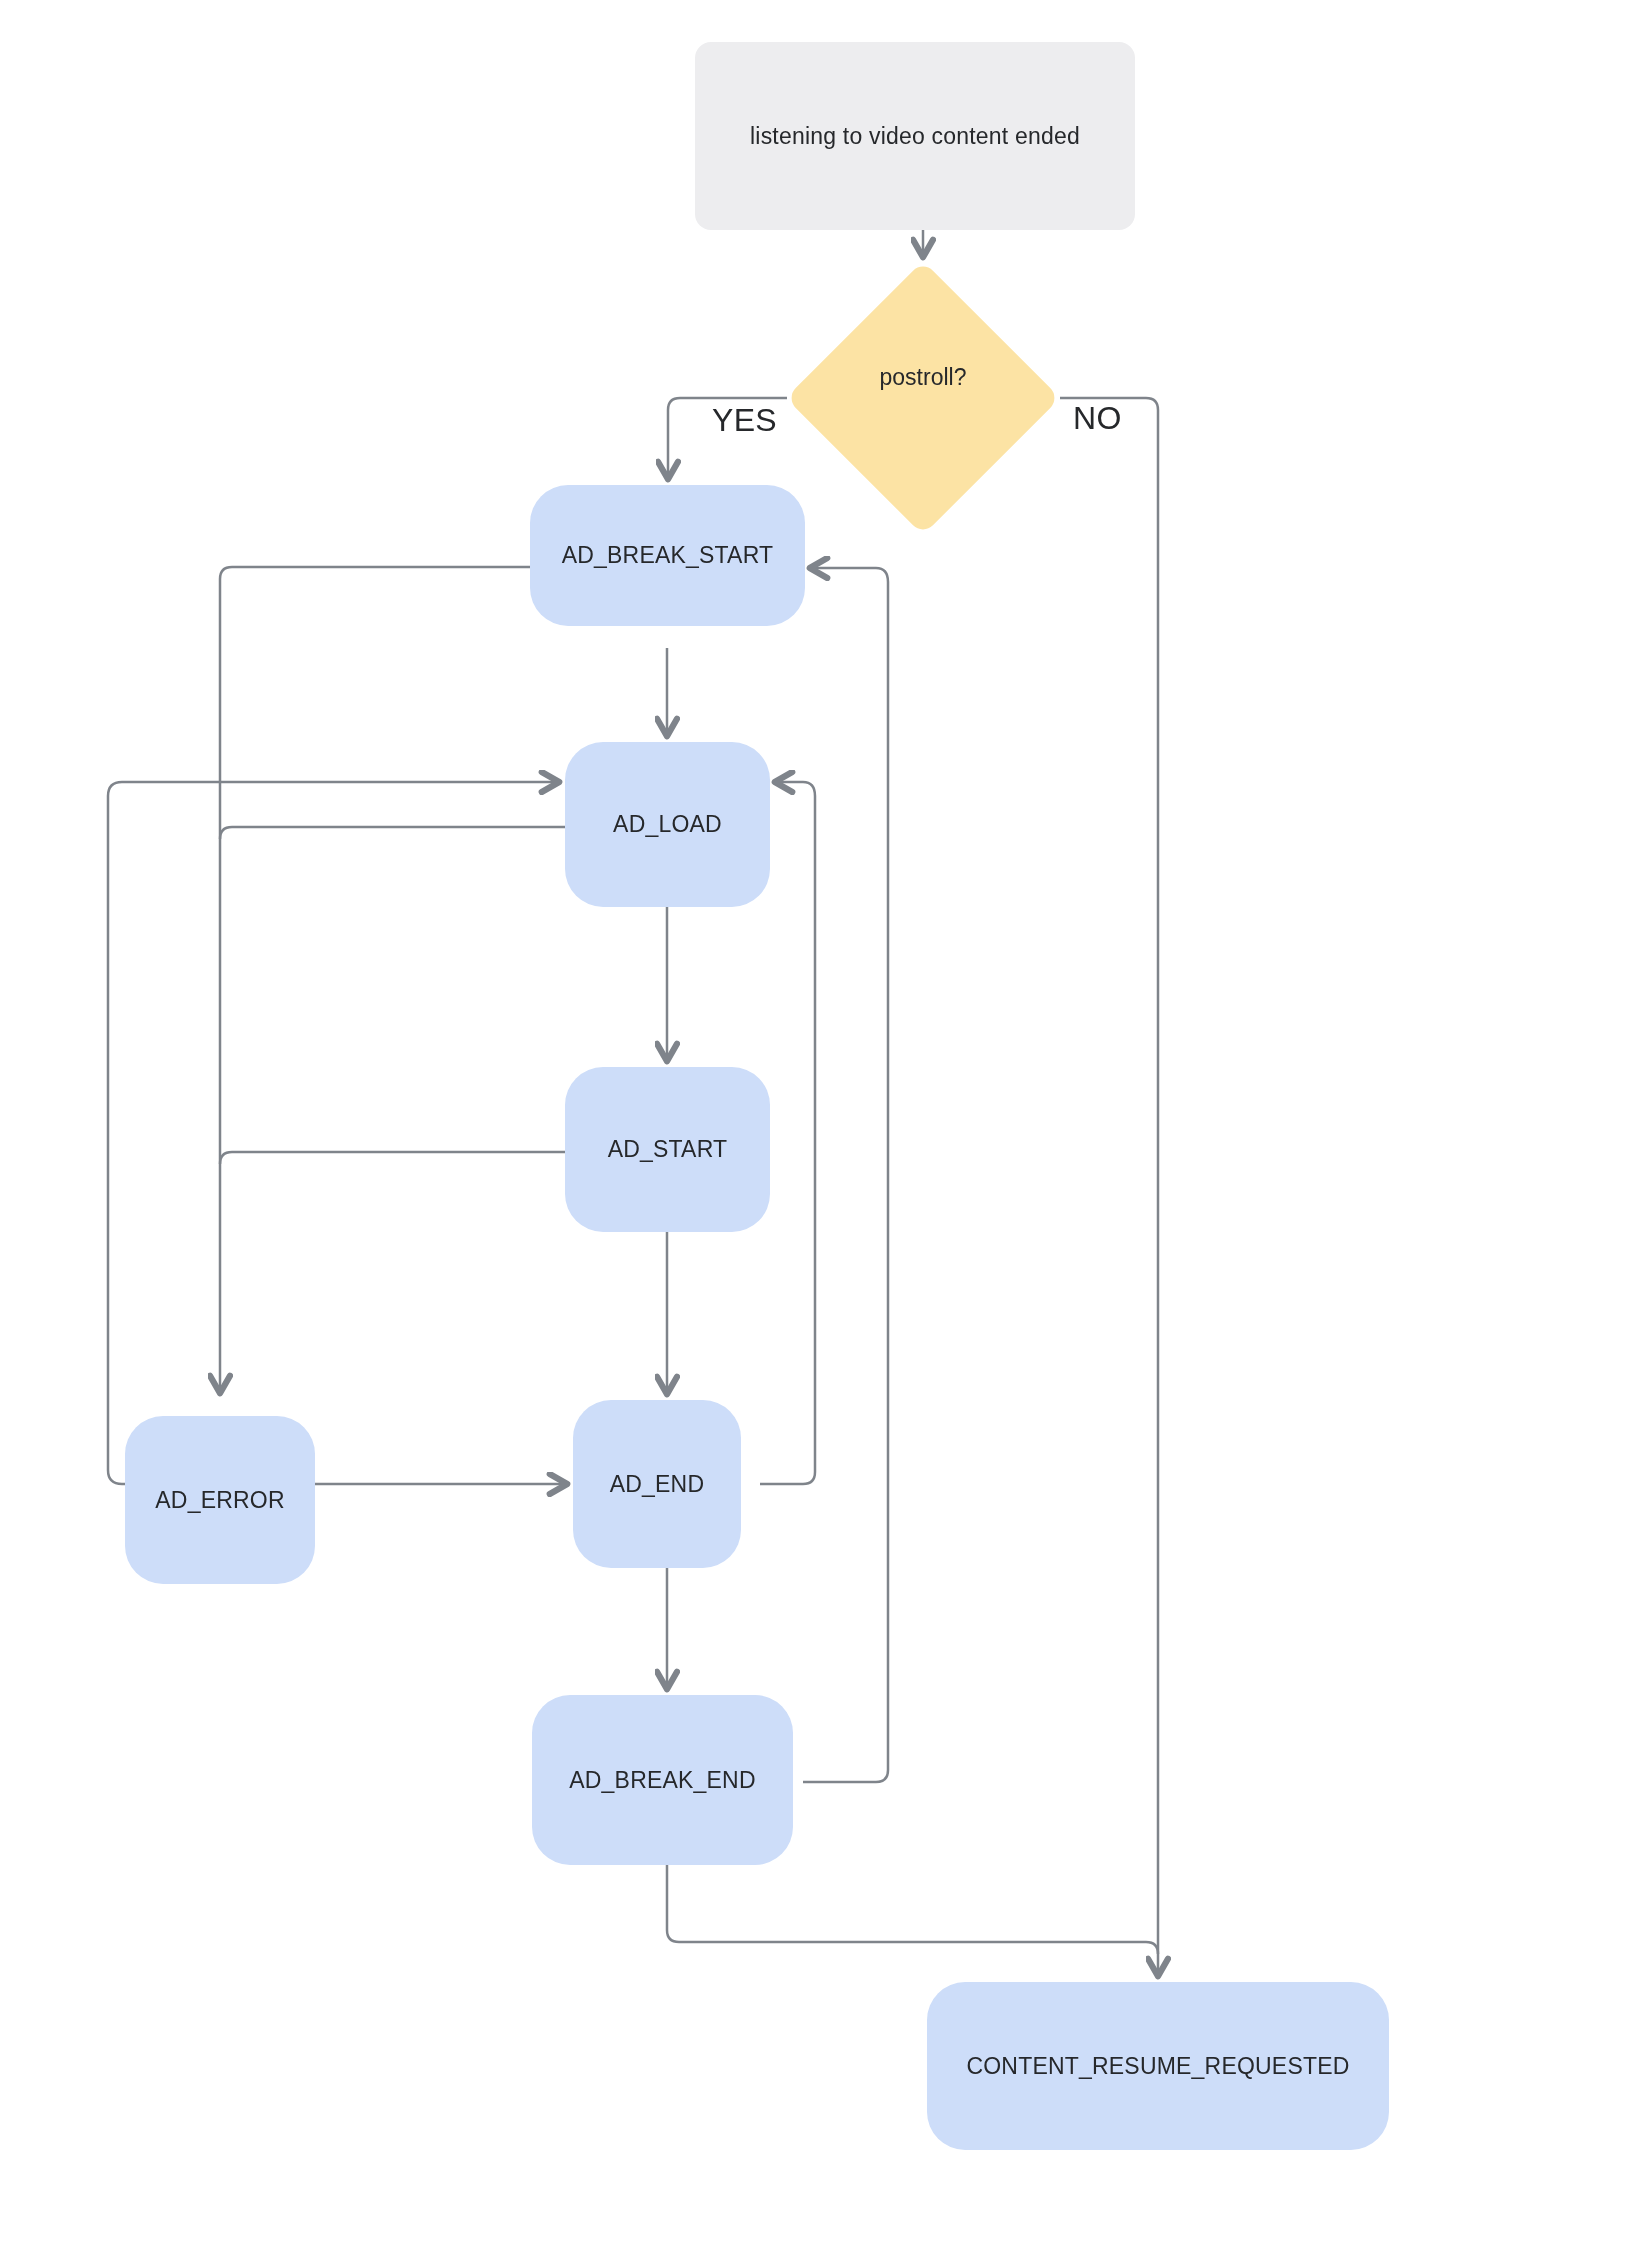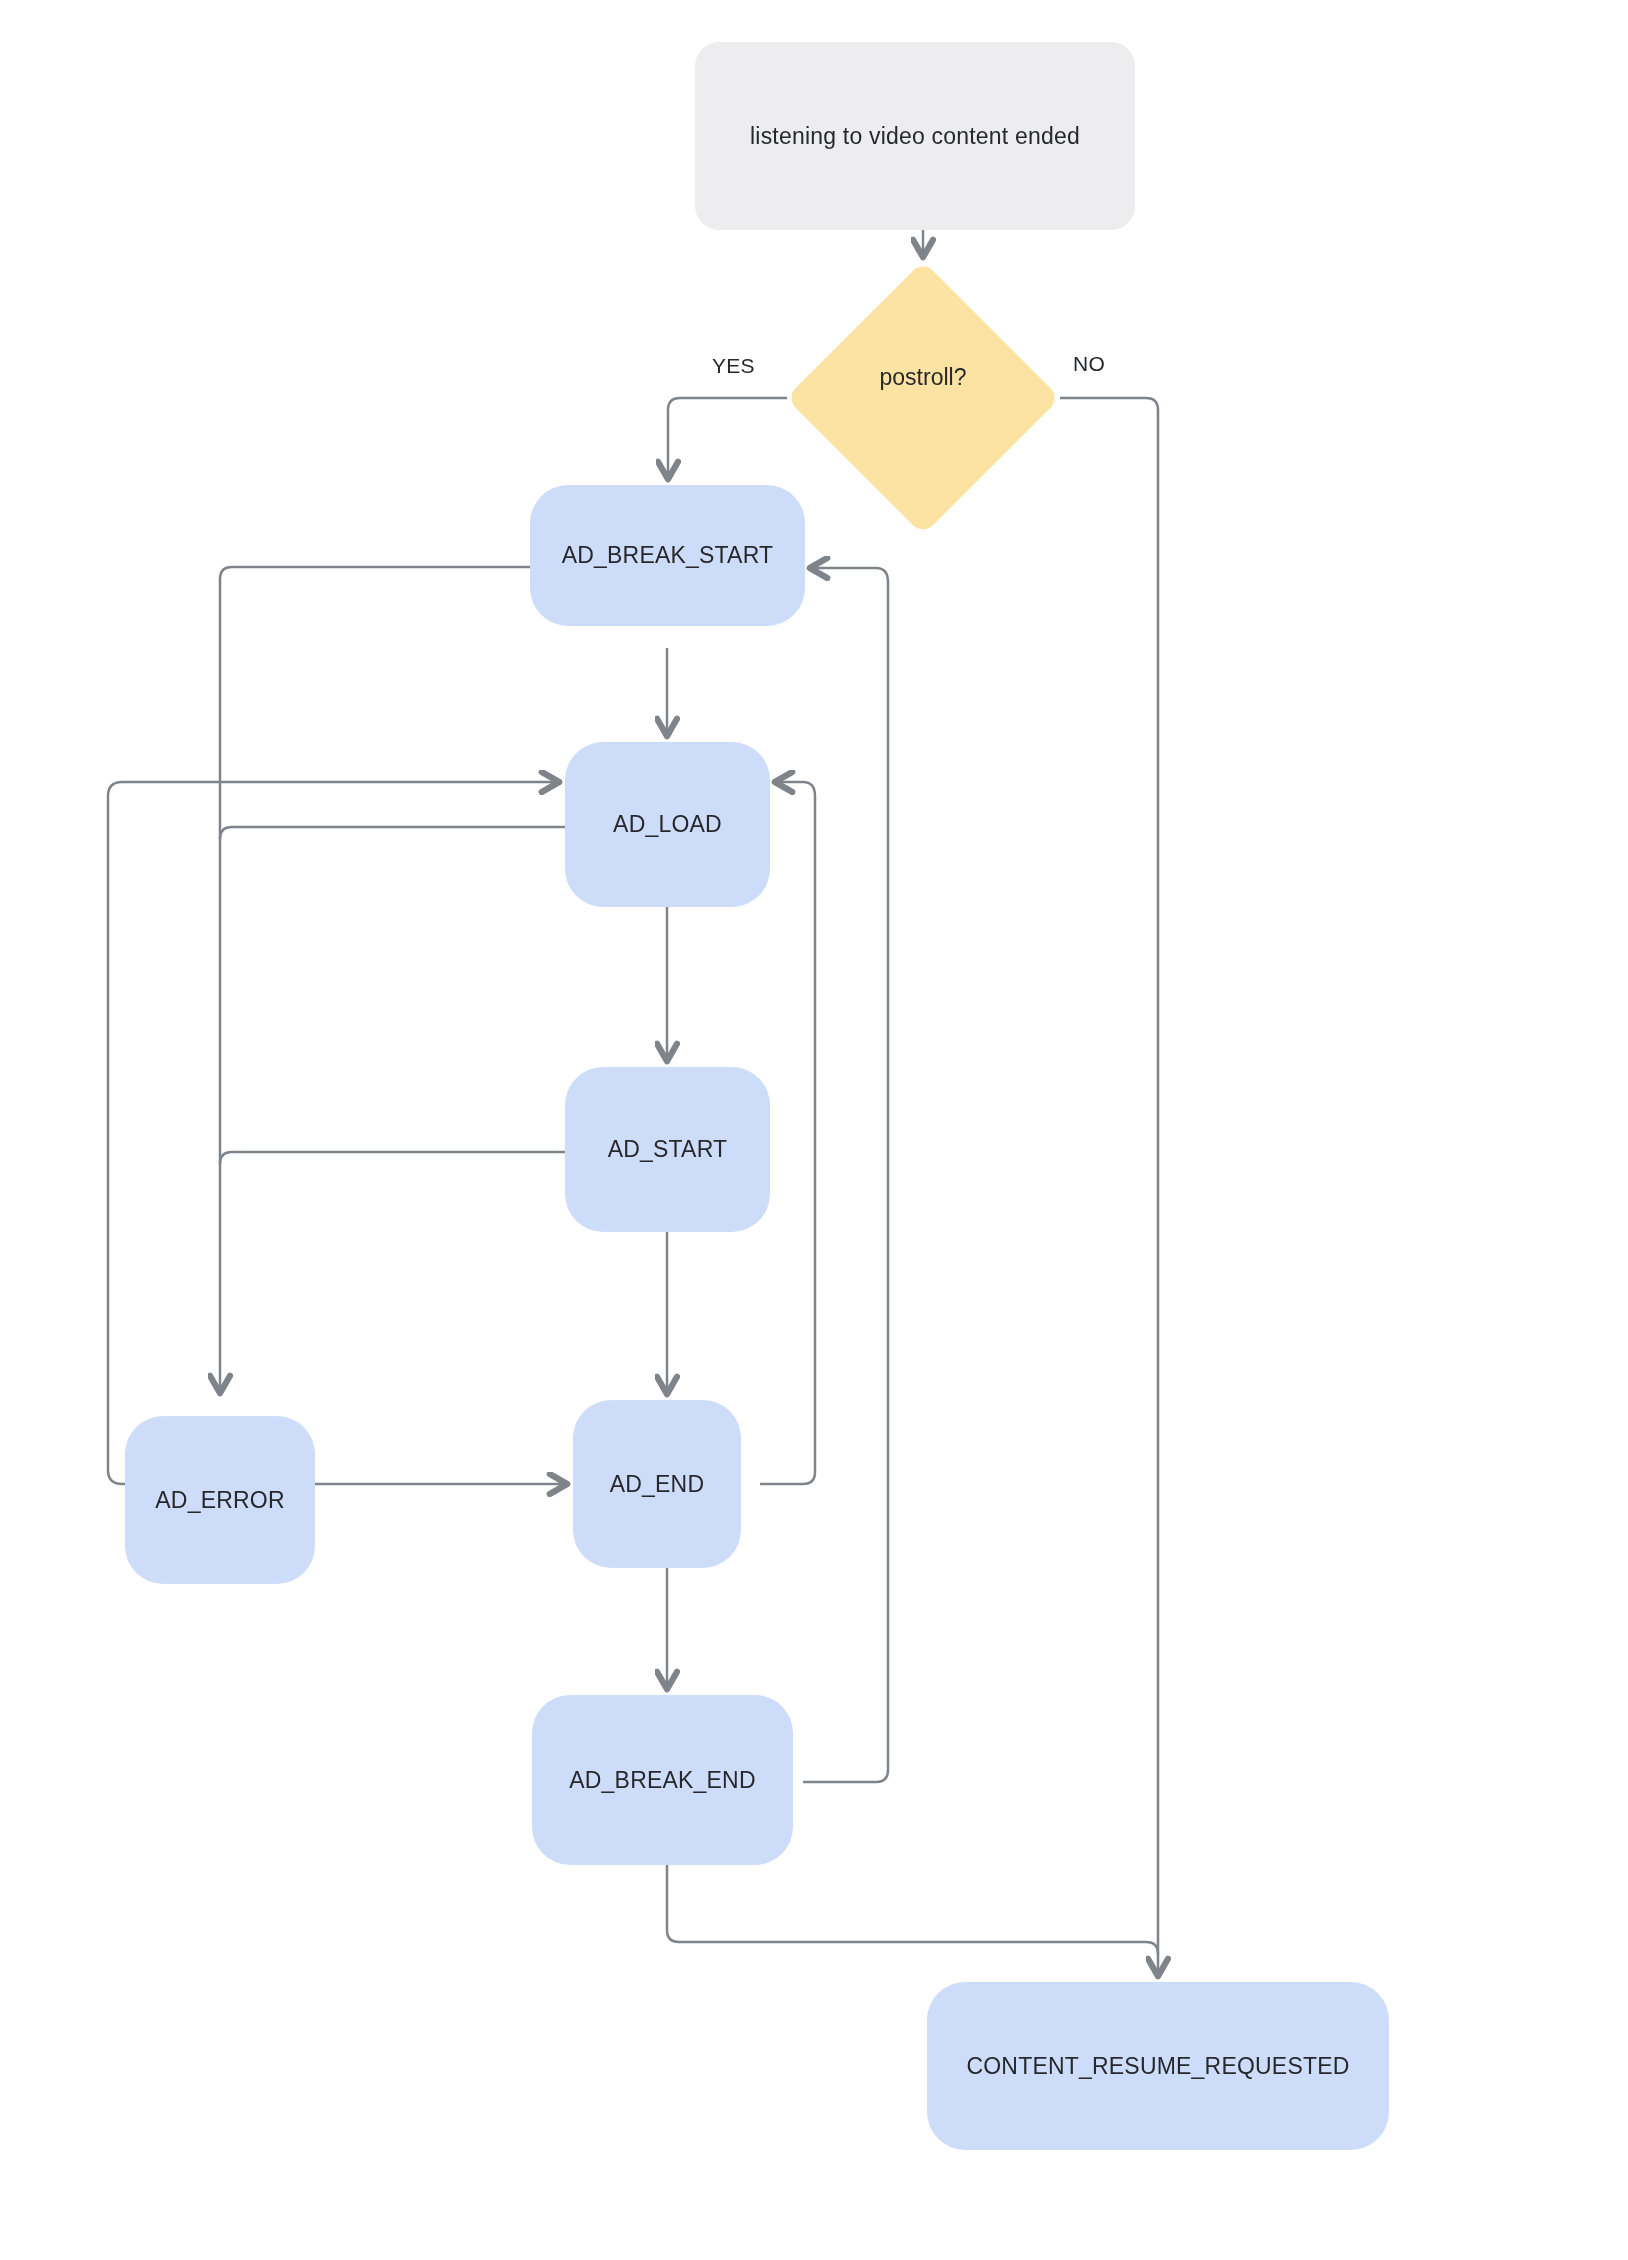--- a/index.html
+++ b/index.html
@@ -40,21 +40,21 @@
     font-size: 23px;
     letter-spacing: 0.2px;
     color: var(--text, #26282b);
   }
   .node.state {
     background: var(--state-fill, #cdddf9);
     border-radius: 38px;
   }
   .node.start {
     background: var(--start-fill, #ededef);
-    border-radius: 24px;
+    border-radius: 16px;
   }
   .diamond {
     position: absolute;
     z-index: 1;
     width: 194px;
     height: 194px;
     left: 826px;
     top: 301px;
     background: var(--decision-fill, #fce3a4);
     border-radius: 14px;
@@ -65,23 +65,24 @@
     z-index: 2;
     left: 823px;
     top: 364px;
     width: 200px;
     text-align: center;
     font-size: 23px;
   }
   .edge-label {
     position: absolute;
     z-index: 3;
-    font-size: 21px;
+    font-size: 32px;
     letter-spacing: 0.3px;
     color: var(--text, #26282b);
+    margin-top: 48px;
   }
 </style>
 </head>
 <body>
 
 <div class="canvas">
 
   <svg class="edges-layer" width="1628" height="2260" viewBox="0 0 1628 2260">
     <defs>
       <marker id="arrow" viewBox="0 0 10 10" refX="8" refY="5" markerWidth="10" markerHeight="10" orient="auto" markerUnits="strokeWidth">

